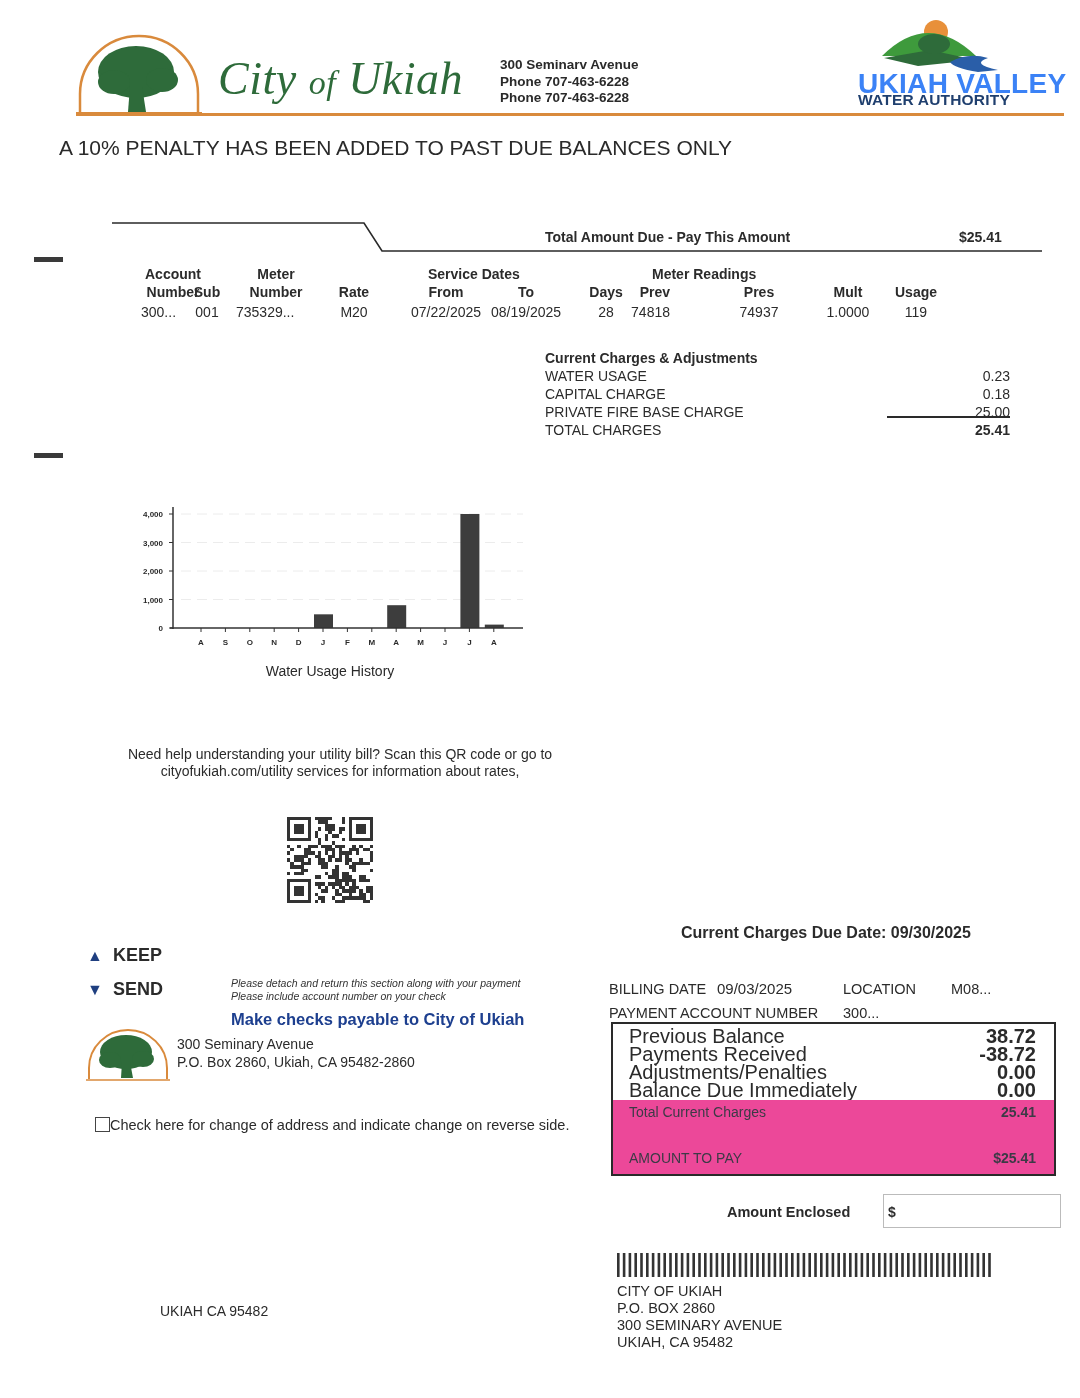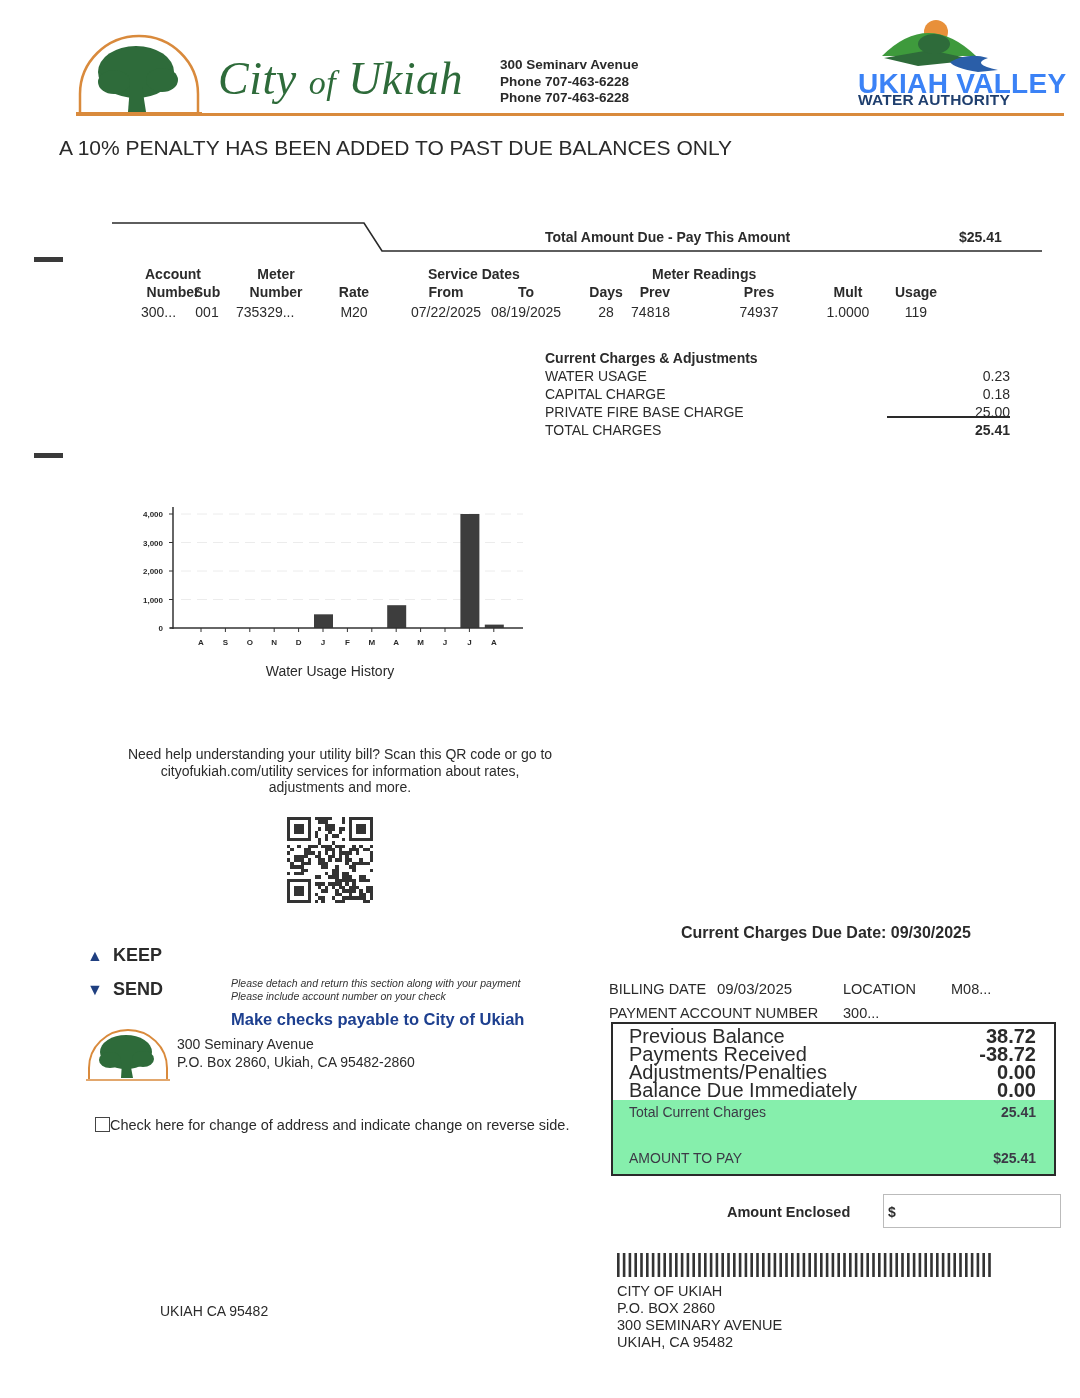--- a/index.html
+++ b/index.html
@@ -55,21 +55,21 @@
   .chk .box { width: 13px; height: 13px; border: 1.6px solid #444; }
   .stub-city { left: 160px; top: 1303px; font-size: 14px; }
 
   .due-head { left: 681px; top: 924px; font-size: 16px; font-weight: bold; }
   .billing { left: 609px; top: 977px; font-size: 14.5px; line-height: 24px; }
   .billing span { display: inline-block; }
 
   .balbox { left: 611px; top: 1022px; width: 441px; height: 150px; border: 2px solid #2a2a2a; }
   .balrow { position: absolute; left: 16px; right: 18px; display: flex; justify-content: space-between; font-size: 20px; line-height: 18px; }
   .balrow .amt { font-weight: bold; }
-  .orange { position: absolute; left: 0; right: 0; top: 76px; bottom: 0; background: #86efac; }
+  .orange { position: absolute; left: 0; right: 0; top: 76px; bottom: 0; background: #ec4899; }
   .orow { position: absolute; left: 16px; right: 18px; font-size: 14px; color: #3c3a46; line-height: 18px; }
   .orow .amt { position: absolute; right: 0; top: 0; font-weight: bold; }
   .orow .mid { position: absolute; left: 216px; top: 0; font-weight: bold; font-size: 15px; }
 
   .enc-label { left: 727px; top: 1204px; font-size: 14.5px; font-weight: bold; }
   .enc-box { left: 883px; top: 1194px; width: 178px; height: 34px; border: 1.5px solid #bbb; box-sizing: border-box; }
   .enc-box span { position: absolute; left: 4px; top: 9px; font-size: 14px; font-weight: bold; }
   .enc-input { position: absolute; left: 16px; top: 4px; right: 4px; bottom: 4px; border: none; outline: none; background: transparent; font-size: 14px; }
 
   .barcode { left: 617px; top: 1253px; width: 378px; height: 24px; }
@@ -247,21 +247,20 @@
       <text x="349.4" y="150" text-anchor="middle" font-size="8" font-weight="bold" fill="#2a2a2a" font-family="Liberation Sans, sans-serif">J</text>
       <line x1="373.79999999999995" x2="373.79999999999995" y1="133" y2="137" stroke="#333" stroke-width="1"></line>
       <text x="373.79999999999995" y="150" text-anchor="middle" font-size="8" font-weight="bold" fill="#2a2a2a" font-family="Liberation Sans, sans-serif">A</text>
     </g>
   <text x="210" y="181" text-anchor="middle" font-size="14" fill="#2a2a2a" font-family="Liberation Sans, sans-serif">Water Usage History</text>
 </svg>
 
 <div class="abs help">
   <div>Need help understanding your utility bill? Scan this QR code or go to</div>
   <div>cityofukiah.com/utility services for information about rates,</div>
-  <div>adjustments and more.</div>
 </div>
 <svg class="abs qr" id="qr" viewBox="0 0 25 25" shape-rendering="crispEdges">
     <rect x="0" y="0" width="7" height="1" fill="#333"></rect>
     <rect x="0" y="6" width="7" height="1" fill="#333"></rect>
     <rect x="0" y="0" width="1" height="7" fill="#333"></rect>
     <rect x="6" y="0" width="1" height="7" fill="#333"></rect>
     <rect x="2" y="2" width="3" height="3" fill="#333"></rect>
     <rect x="18" y="0" width="7" height="1" fill="#333"></rect>
     <rect x="18" y="6" width="7" height="1" fill="#333"></rect>
     <rect x="18" y="0" width="1" height="7" fill="#333"></rect>

